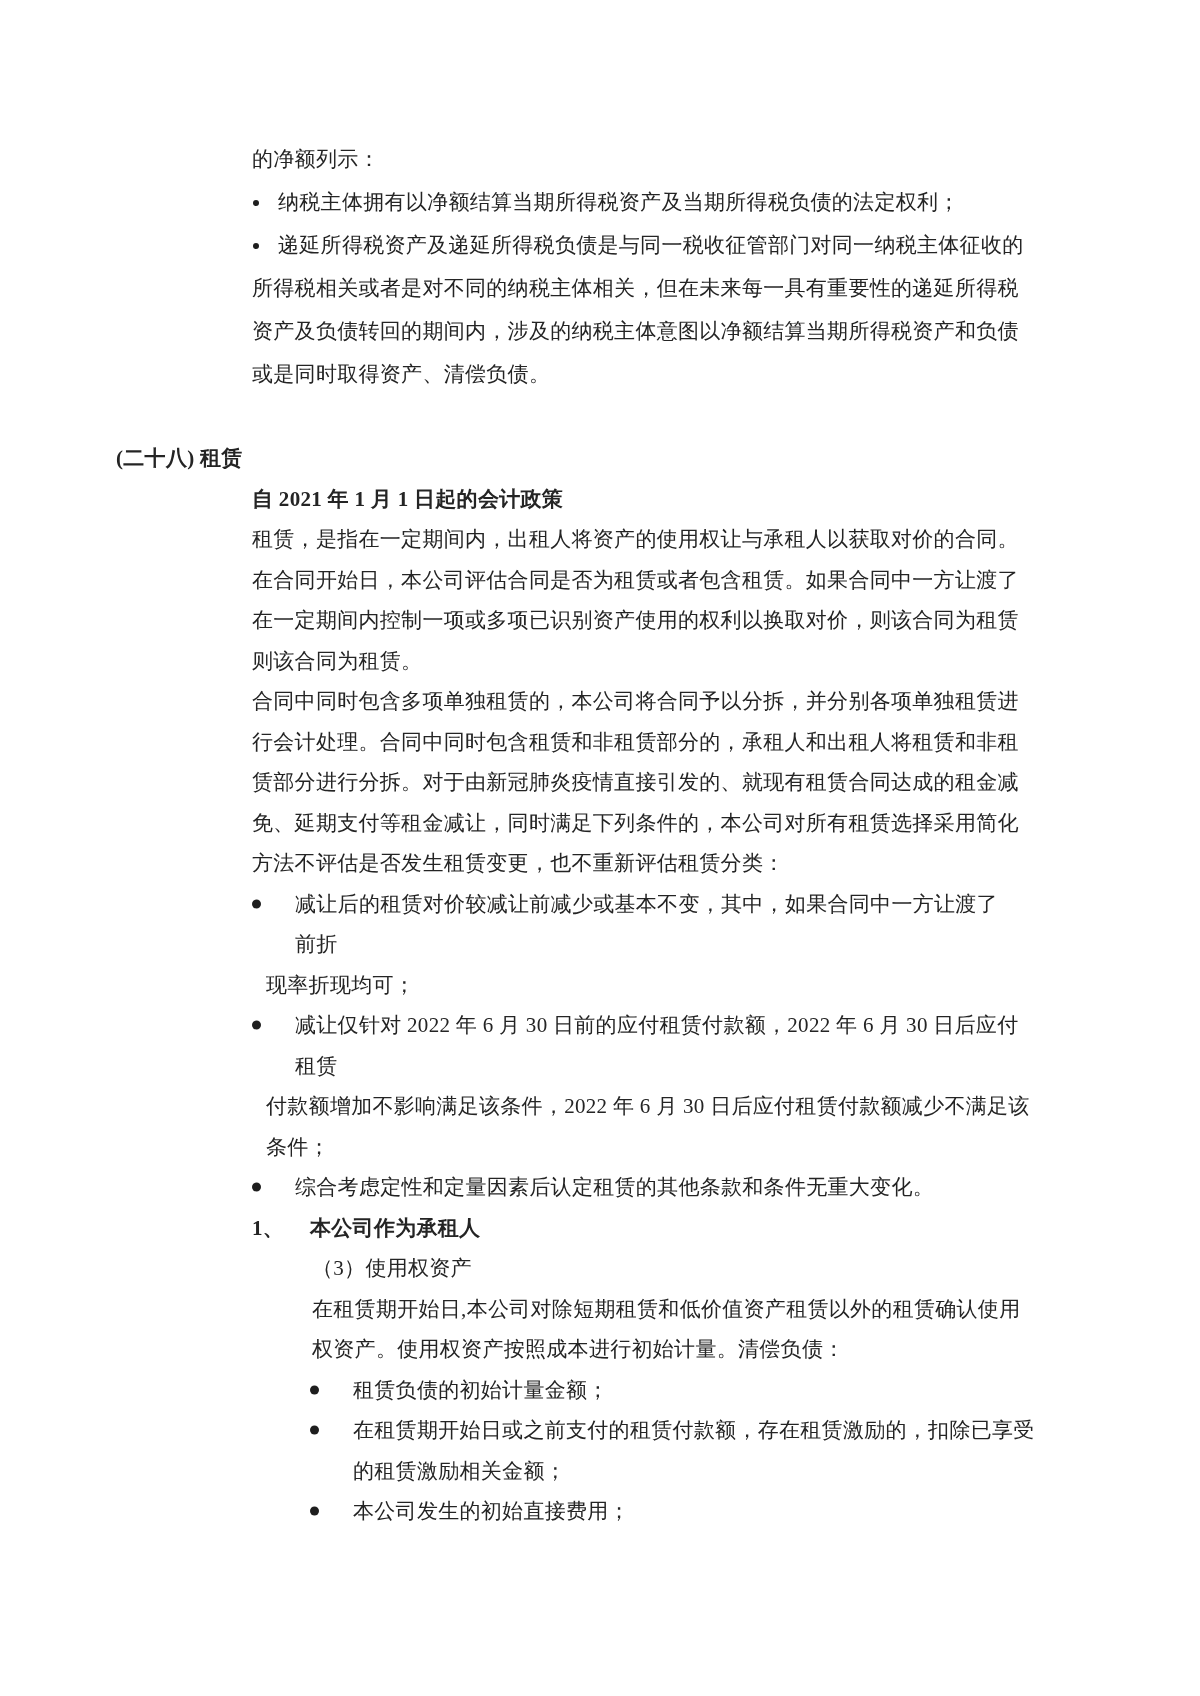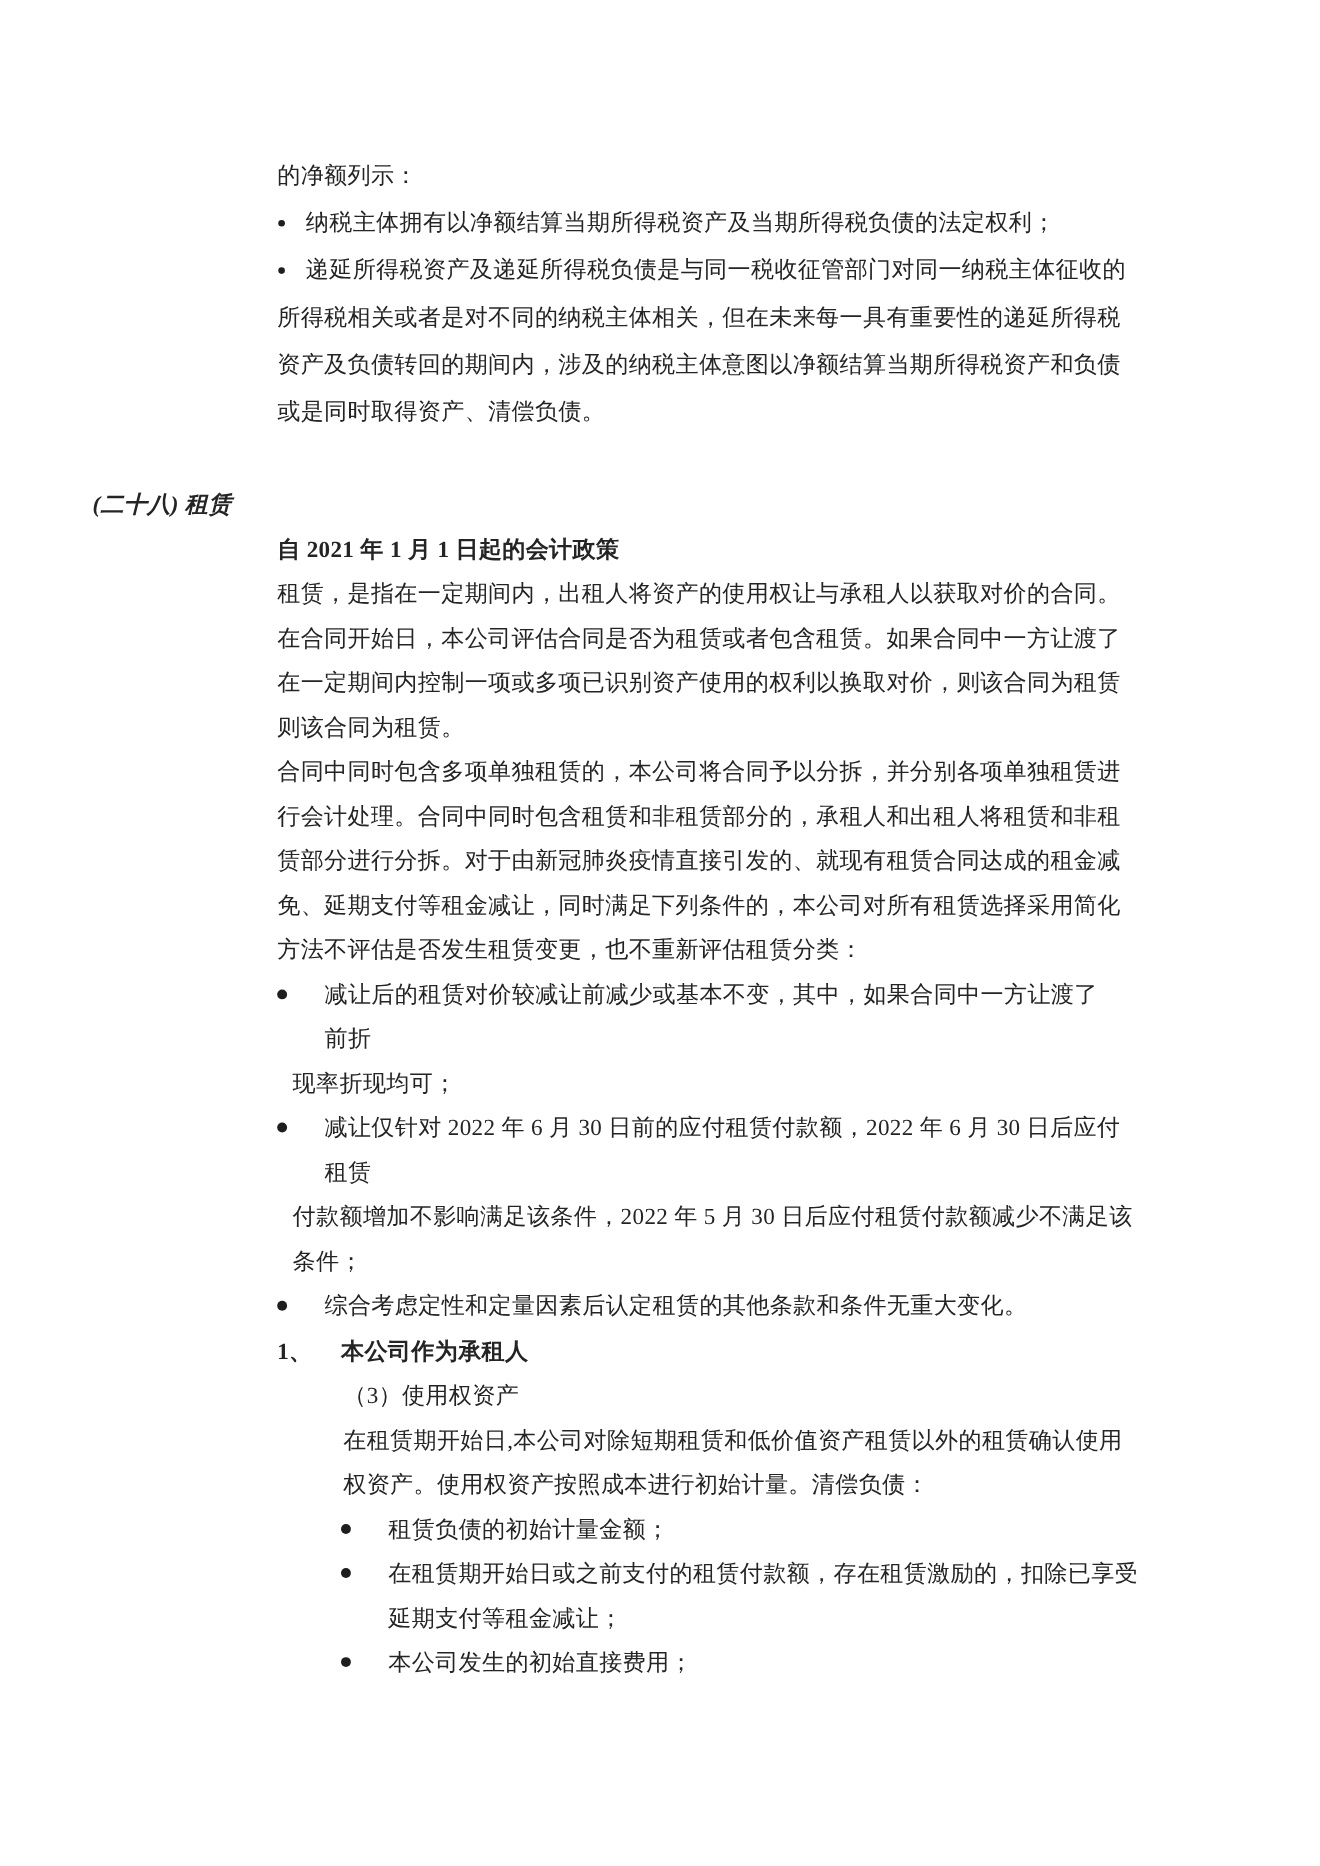--- a/index.html
+++ b/index.html
@@ -30,21 +30,21 @@
     position: relative;
     white-space: pre;
     font-size: 21px;
     letter-spacing: 0.3px;
   }
   .line-a { height: 43px;   line-height: 43px; }
   .line-b { height: 40.5px; line-height: 40.5px; }
   .spacer { height: 42px; }
   .bold { font-weight: bold; }
   
-  .st-hang { padding-left: 84px; font-style: italic; }  
+  .st-hang { padding-left: 116px; }  
   .st-body { padding-left: 252px; }  
   .st-cont { padding-left: 266px; }  
   .st-bt1  { padding-left: 278px; }  
   .st-bt2  { padding-left: 295px; }  
   .st-num  { padding-left: 310px; }  
   .st-sub  { padding-left: 312px; }  
   .st-bt3  { padding-left: 353px; }  
   .dot {
     position: absolute;
     top: 50%;
@@ -82,25 +82,25 @@
       <div class="line line-b st-body"><span>合同中同时包含多项单独租赁的，本公司将合同予以分拆，并分别各项单独租赁进</span></div>
       <div class="line line-b st-body"><span>行会计处理。合同中同时包含租赁和非租赁部分的，承租人和出租人将租赁和非租</span></div>
       <div class="line line-b st-body"><span>赁部分进行分拆。对于由新冠肺炎疫情直接引发的、就现有租赁合同达成的租金减</span></div>
       <div class="line line-b st-body"><span>免、延期支付等租金减让，同时满足下列条件的，本公司对所有租赁选择采用简化</span></div>
       <div class="line line-b st-body"><span>方法不评估是否发生租赁变更，也不重新评估租赁分类：</span></div>
       <div class="line line-b st-bt2"><span class="dot dot-lg" style="left: 252px;"></span><span>减让后的租赁对价较减让前减少或基本不变，其中，如果合同中一方让渡了</span></div>
       <div class="line line-b st-bt2"><span>前折</span></div>
       <div class="line line-b st-cont"><span>现率折现均可；</span></div>
       <div class="line line-b st-bt2"><span class="dot dot-lg" style="left: 252px;"></span><span>减让仅针对 2022 年 6 月 30 日前的应付租赁付款额，2022 年 6 月 30 日后应付</span></div>
       <div class="line line-b st-bt2"><span>租赁</span></div>
-      <div class="line line-b st-cont"><span>付款额增加不影响满足该条件，2022 年 5 月 30 日后应付租赁付款额减少不满足该</span></div>
+      <div class="line line-b st-cont"><span>付款额增加不影响满足该条件，2022 年 6 月 30 日后应付租赁付款额减少不满足该</span></div>
       <div class="line line-b st-cont"><span>条件；</span></div>
       <div class="line line-b st-bt2"><span class="dot dot-lg" style="left: 252px;"></span><span>综合考虑定性和定量因素后认定租赁的其他条款和条件无重大变化。</span></div>
       <div class="line line-b st-num bold"><span class="nummark">1、</span><span>本公司作为承租人</span></div>
       <div class="line line-b st-sub"><span>（3）使用权资产</span></div>
       <div class="line line-b st-sub"><span>在租赁期开始日,本公司对除短期租赁和低价值资产租赁以外的租赁确认使用</span></div>
       <div class="line line-b st-sub"><span>权资产。使用权资产按照成本进行初始计量。清偿负债：</span></div>
       <div class="line line-b st-bt3"><span class="dot dot-lg" style="left: 310px;"></span><span>租赁负债的初始计量金额；</span></div>
       <div class="line line-b st-bt3"><span class="dot dot-lg" style="left: 310px;"></span><span>在租赁期开始日或之前支付的租赁付款额，存在租赁激励的，扣除已享受</span></div>
-      <div class="line line-b st-bt3"><span>延期支付等租金减让；</span></div>
+      <div class="line line-b st-bt3"><span>的租赁激励相关金额；</span></div>
       <div class="line line-b st-bt3"><span class="dot dot-lg" style="left: 310px;"></span><span>本公司发生的初始直接费用；</span></div>
     </div>
 </div>
 
 </body></html>

